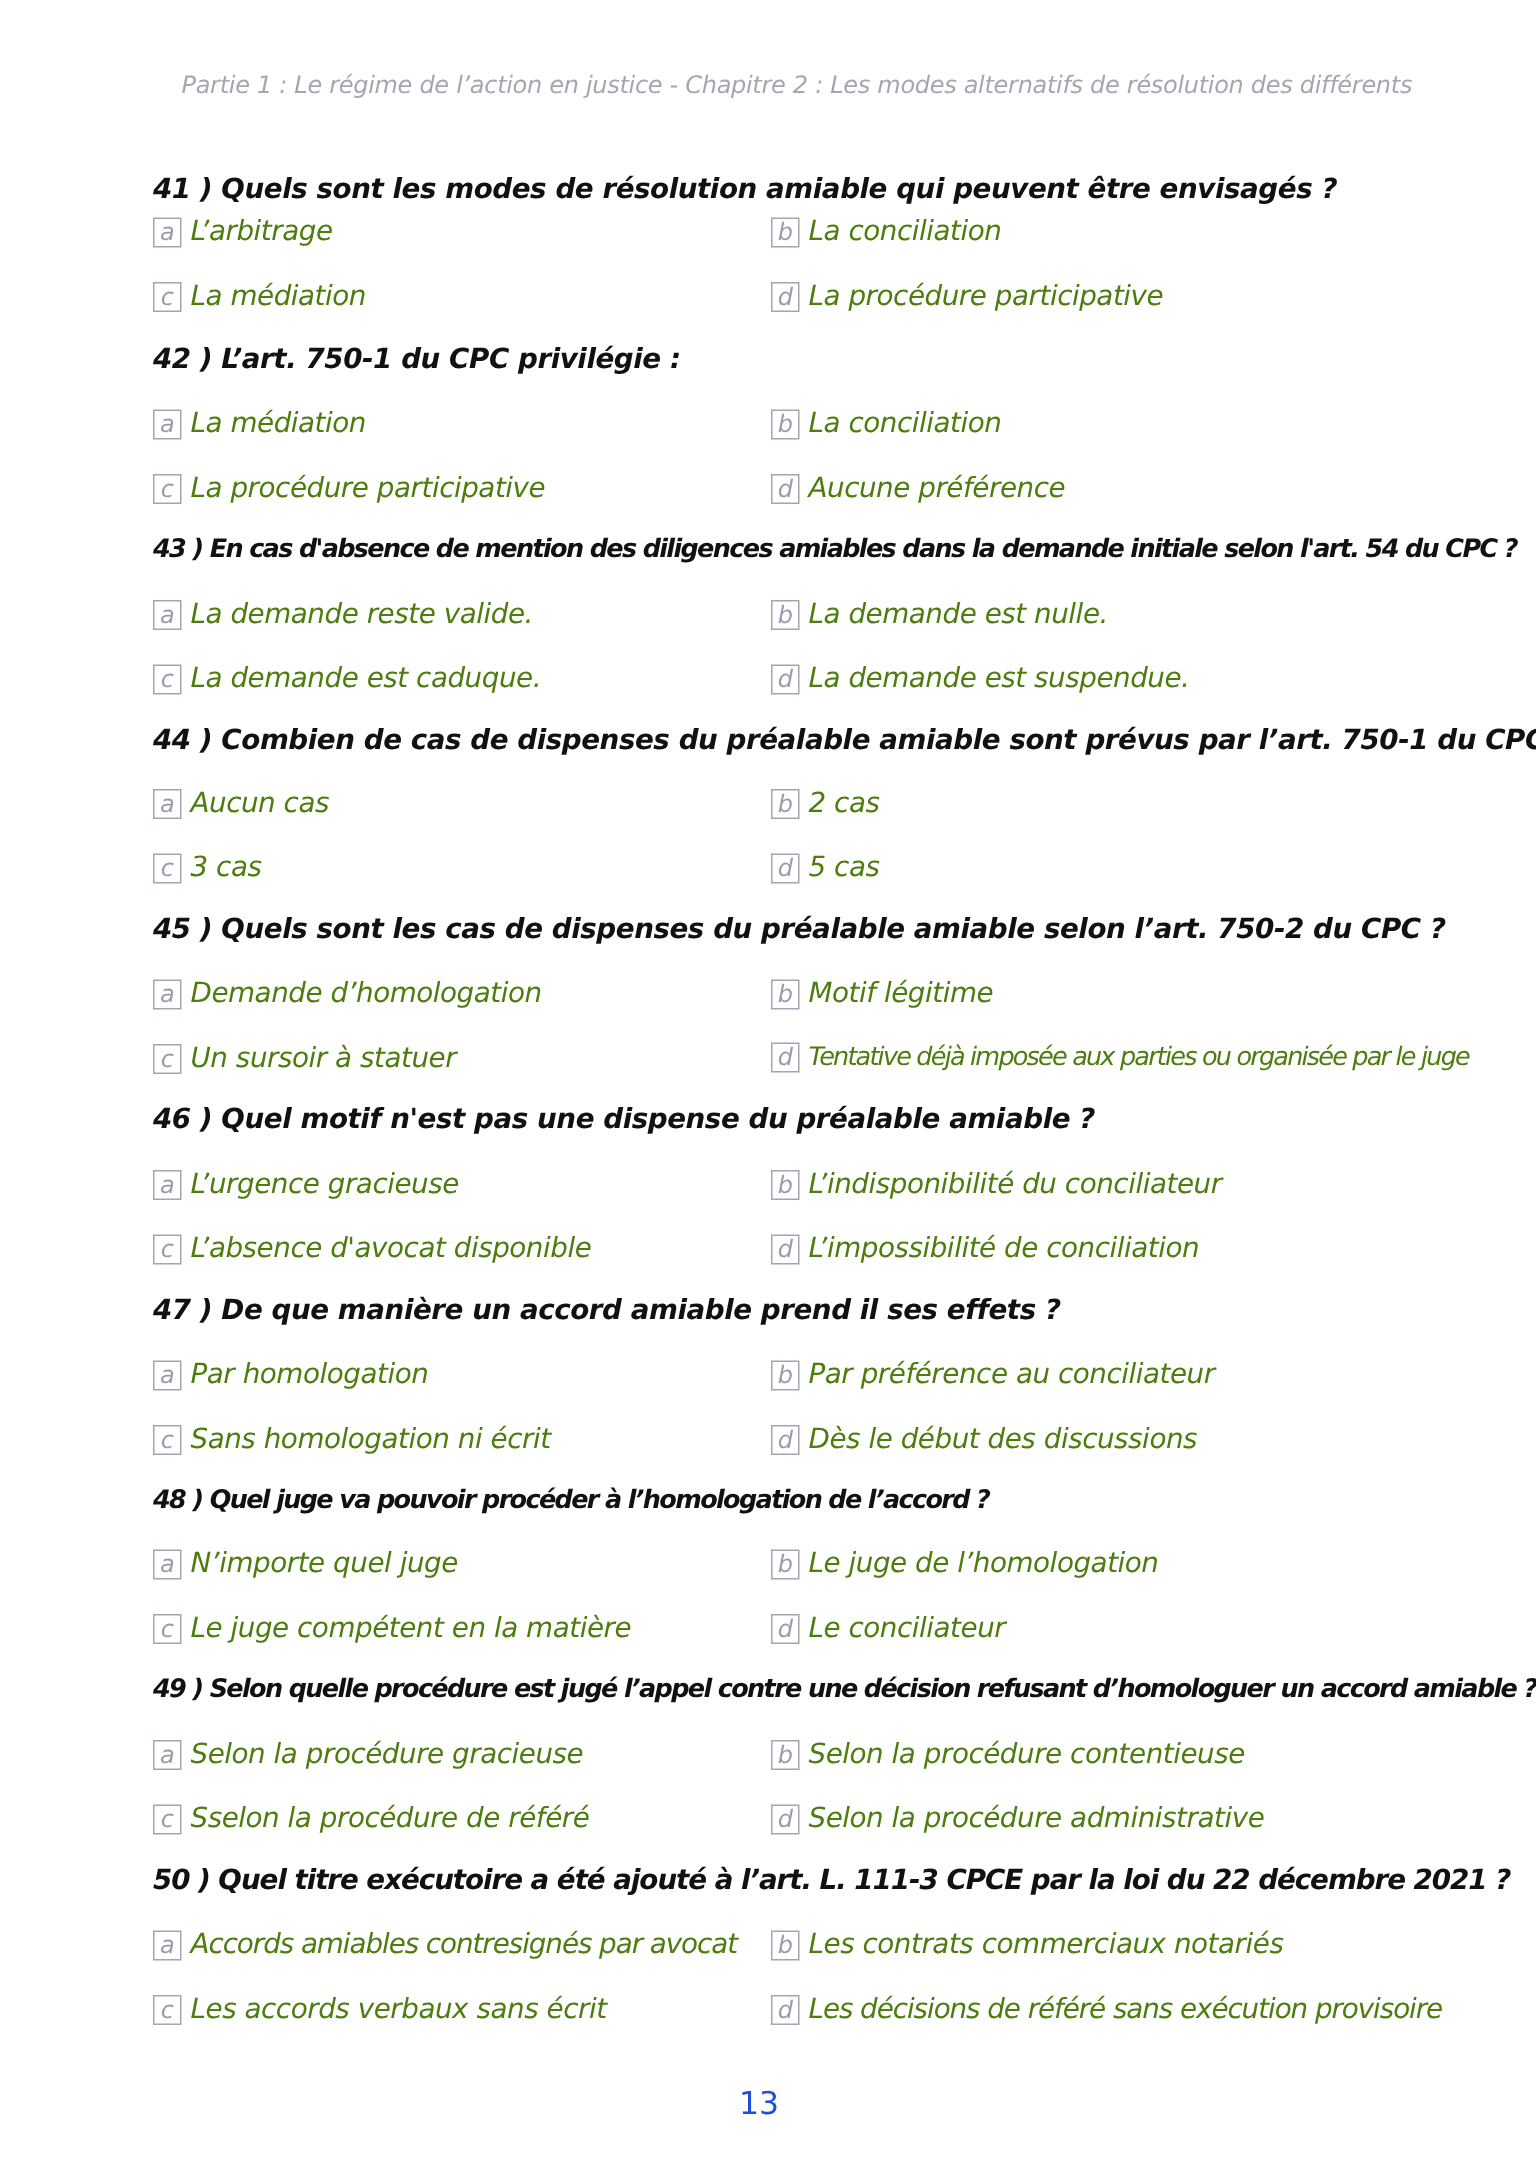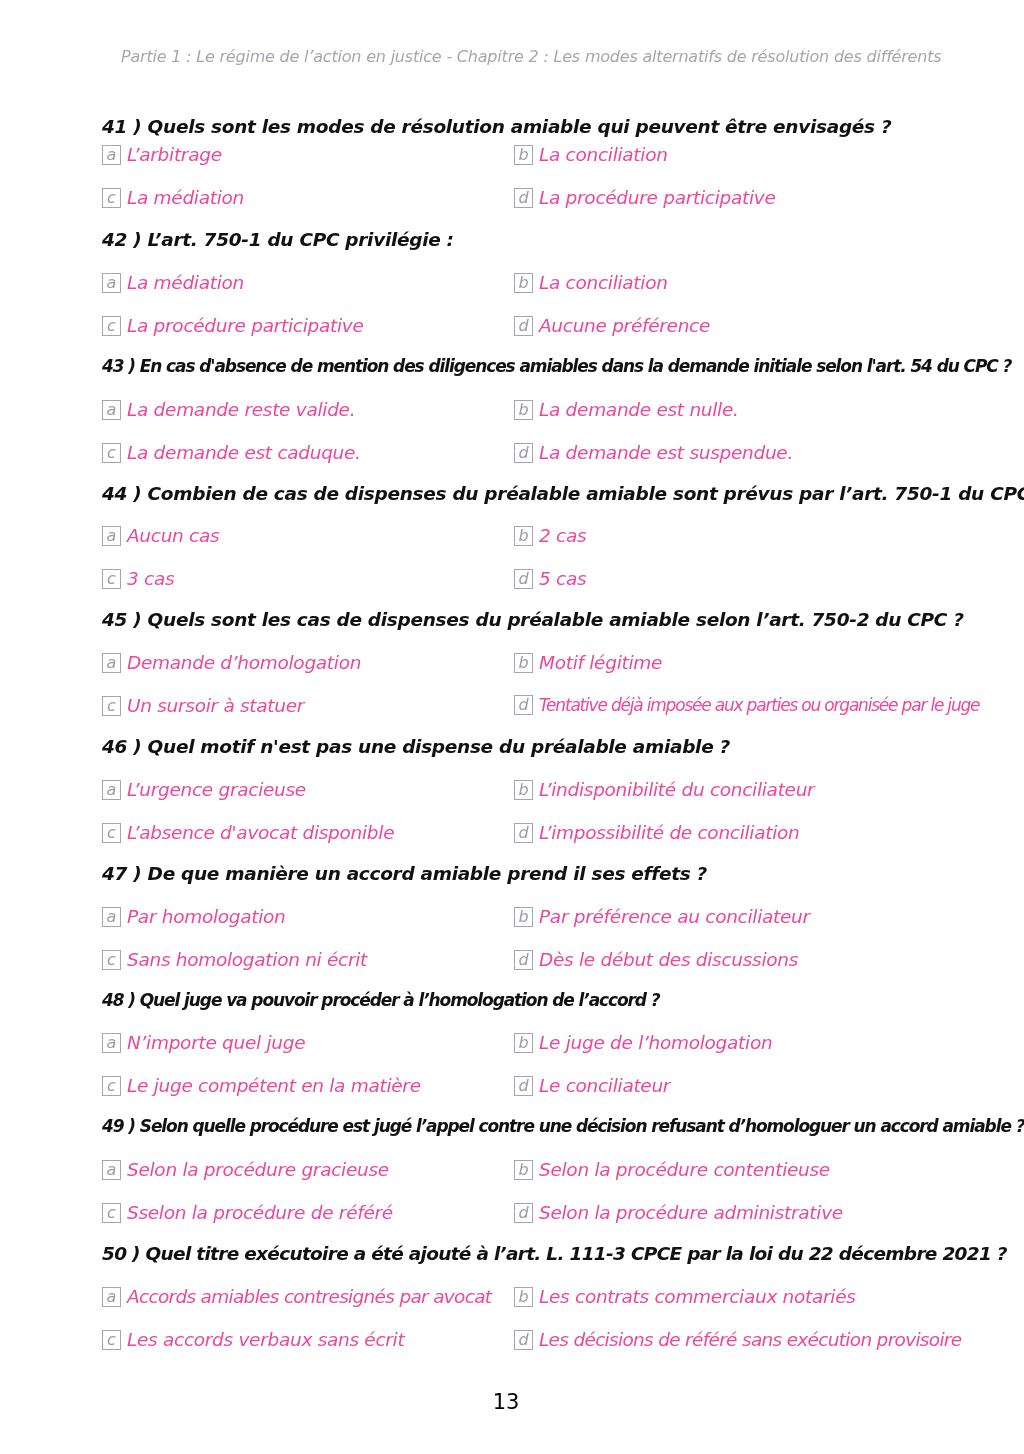--- a/index.html
+++ b/index.html
@@ -30,27 +30,27 @@
     .option.col-b { left: 514px; }
     .letter-box {
       width: 19px; height: 20px;
       border: 1.6px solid #a5a3b4;
       box-sizing: border-box;
       display: inline-flex; align-items: center; justify-content: center;
       font-size: 16px; font-style: italic; color: #9d9aac;
       margin-right: 6px; line-height: 1;
     }
     .option-text {
-      font-size: 18.5px; font-style: italic; color: #ec4899;
+      font-size: 18.5px; font-style: italic; color: #4d7c0f;
       letter-spacing: -0.3px;
     }
     .option-text.condensed { font-size: 17px; letter-spacing: -1.2px; }
     .page-number {
       position: absolute; left: 0; width: 1012px; top: 1390px;
-      text-align: center; font-size: 21px; color: #000000;
+      text-align: center; font-size: 21px; color: #1d4ed8;
     }
   </style>
 </head>
 <body>
 
 <div class="header">Partie 1 : Le régime de l’action en justice - Chapitre 2 : Les modes alternatifs de résolution des différents</div>
 
 <div class="question" style="top:116px">41 ) Quels sont les modes de résolution amiable qui peuvent être envisagés ?</div>
 <div class="option col-a" style="top:144px">
     <span class="letter-box">a</span>

